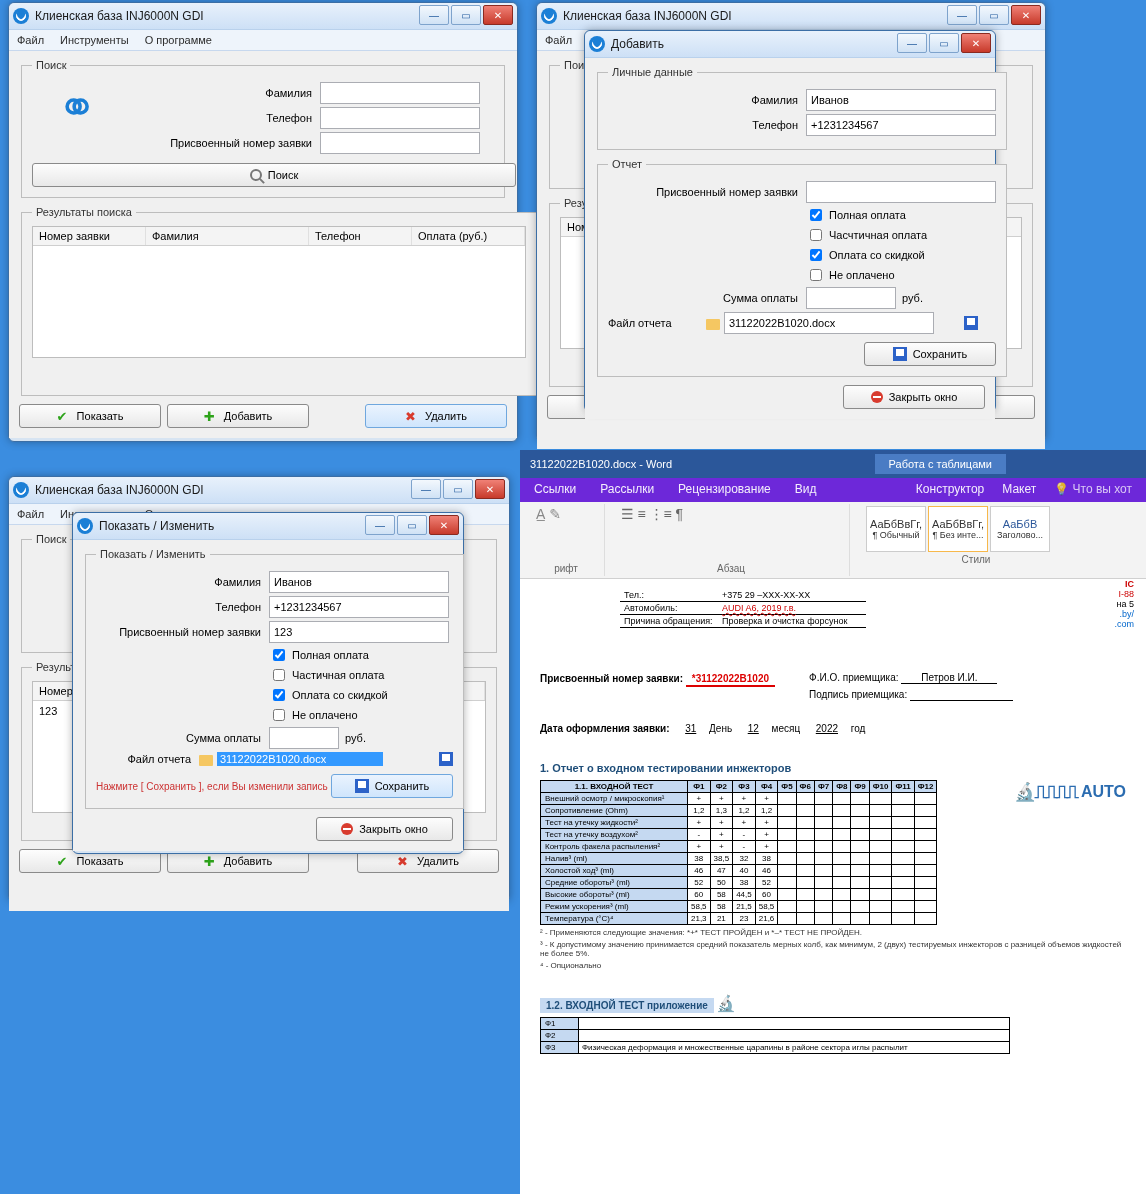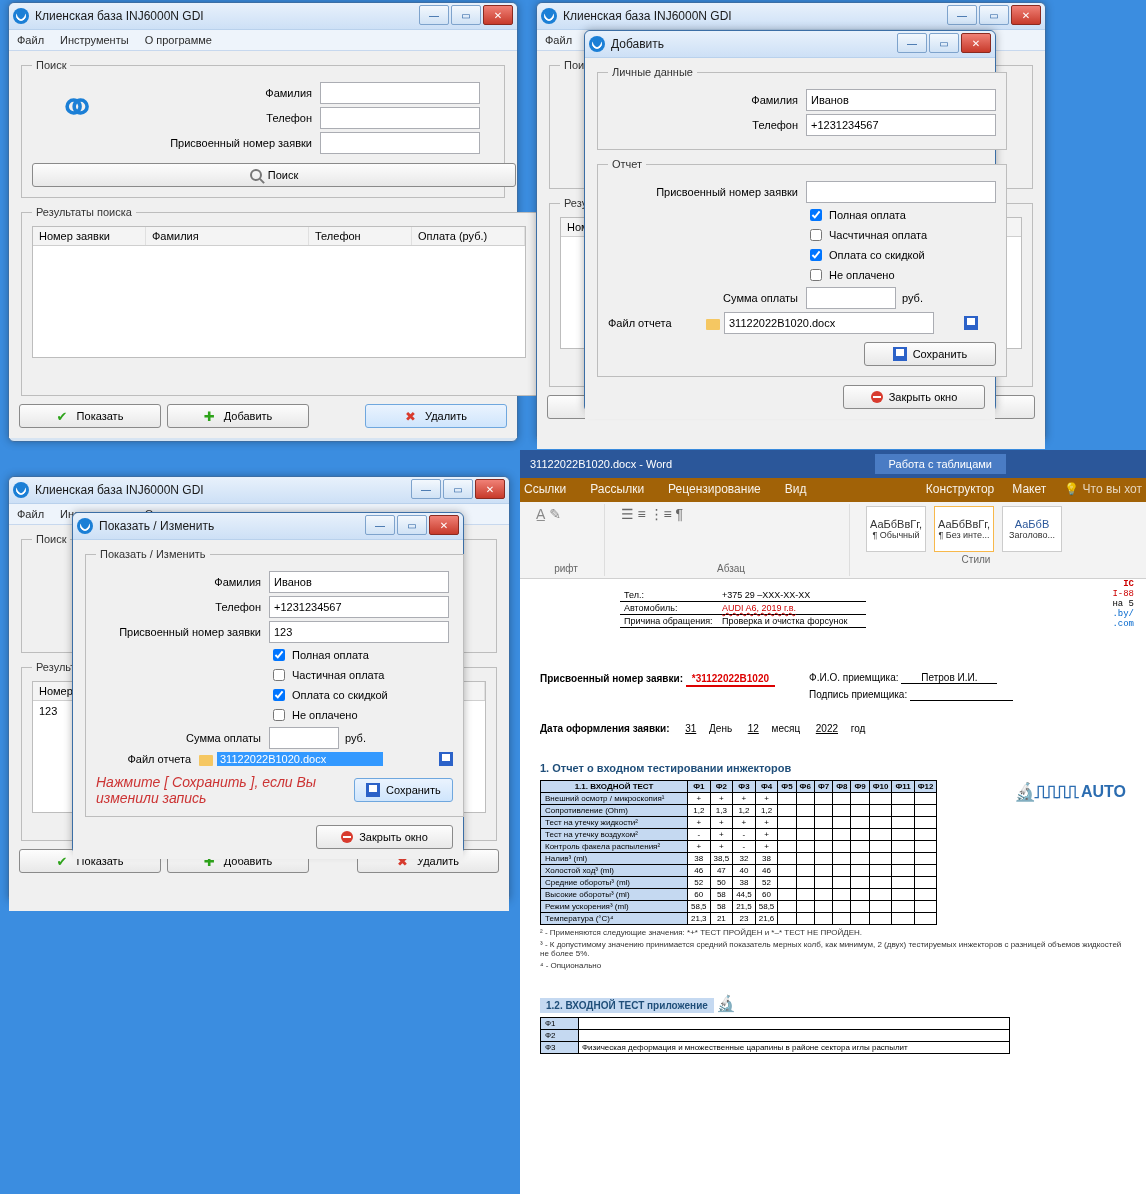--- a/index.html
+++ b/index.html
@@ -45,26 +45,26 @@
 .i-folder{width:14px;height:11px;background:#f5c762;border-radius:1px;position:relative;margin-top:2px;}
 .table{border:1px solid #bdbdbd;background:#fff;height:130px;}
 .thead{display:flex;background:#f4f4f4;border-bottom:1px solid #cfcfcf;}
 .thead div{padding:3px 6px;border-right:1px solid #e0e0e0;color:#000;}
 .tbody{padding:4px 6px;color:#000;}
 .sidefig{width:90px;height:56px;display:flex;align-items:center;justify-content:center;}
 .ppl{font-size:48px;color:#1b7fd6;}
 
 
 .wordbar{background:#2b579a;color:#fff;height:28px;display:flex;align-items:center;padding:0 10px;gap:20px;position:relative;}
-.ribtabs{background:#a16207;color:#fff;display:flex;gap:24px;padding:4px 4px 6px;font-size:12px;}
+.ribtabs{background:#6d28d9;color:#fff;display:flex;gap:24px;padding:4px 14px 6px;font-size:12px;}
 .ribtabs .ctx{margin-left:auto;display:flex;gap:18px;}
 .ribtabs span{opacity:.92;}
 .ribbon{background:#f3f3f3;border-bottom:1px solid #d0d0d0;height:68px;display:flex;align-items:center;gap:8px;padding:4px 8px;}
 .rgroup{border-right:1px solid #ddd;height:100%;padding:2px 8px;display:flex;flex-direction:column;}
-.styles{display:flex;gap:8px;}
+.styles{display:flex;gap:2px;}
 .stylebox{width:58px;height:44px;border:1px solid #ccc;background:#fff;font-size:9px;display:flex;flex-direction:column;align-items:center;justify-content:center;color:#333;}
 .stylebox .big{font-size:11px;}
 .grplabel{font-size:10px;color:#666;text-align:center;margin-top:2px;}
 .doc{background:#fff;padding:10px 20px;height:610px;overflow:hidden;position:relative;font-size:10px;color:#000;}
 .doc table{border-collapse:collapse;}
 .doc .minit td{border-bottom:1px solid #000;padding:1px 4px;font-size:9px;}
 .doc .big{font-size:11px;color:#1f4e79;font-weight:bold;}
 .dgrid{border-collapse:collapse;font-size:8px;}
 .dgrid th,.dgrid td{border:1px solid #000;padding:1px 3px;text-align:center;}
 .dgrid th{background:#c5d9f1;}
@@ -366,21 +366,21 @@
               <input type="text" style="width: 60px;">
               <span style="margin-left:6px">руб.</span>
             </div>
       <div class="frow">
               <label style="width:95px">Файл отчета</label>
               <span class="i-folder"></span>
               <span style="margin-left:4px;width:160px;background:#3399ff;color:#fff;padding:1px 3px;">31122022B1020.docx</span>
               <span class="i-save" style="margin-left:56px"></span>
             </div>
       <div style="display:flex;align-items:center;margin-top:8px;">
-        <span style="color:#c33;font-style:italic;font-size:14px;">Нажмите [ Сохранить ], если Вы изменили запись</span>
+        <span style="color:#c33;font-size:10px;">Нажмите [ Сохранить ], если Вы изменили запись</span>
         <div style="flex:1"></div>
         <div class="btn blue" style="width:100px">
                 <span class="i-save"></span>
                 <span>Сохранить</span>
               </div>
       </div>
     </fieldset>
     <div style="text-align:right;"><div class="btn" style="width:115px;display:inline-flex">
               <span class="i-stop"></span>
               <span>Закрыть окно</span>
@@ -442,21 +442,21 @@
       <tr>
               <td>Автомобиль:</td>
               <td style="color:#c00;text-decoration:underline wavy #c00;">AUDI A6, 2019 г.в.</td>
             </tr>
       <tr>
               <td>Причина обращения:</td>
               <td>Проверка и очистка форсунок</td>
             </tr>
     </tbody>
         </table>
-    <div style="position:absolute;right:12px;top:0;font-size:9px;text-align:right;font-family:Liberation Mono, monospace;">
+    <div style="position:absolute;right:12px;top:0;font-size:9px;text-align:right;">
       <div style="color:#c00;font-weight:bold;">IC</div>
       <div style="color:#c00;">I-88</div>
       <div>на 5</div>
       <div style="color:#06c;">.by/</div>
       <div style="color:#06c;">.com</div>
     </div>
 
     <div style="margin-top:44px;display:flex;gap:14px;align-items:flex-start;">
       <div>
         <b>Присвоенный номер заявки:</b>

